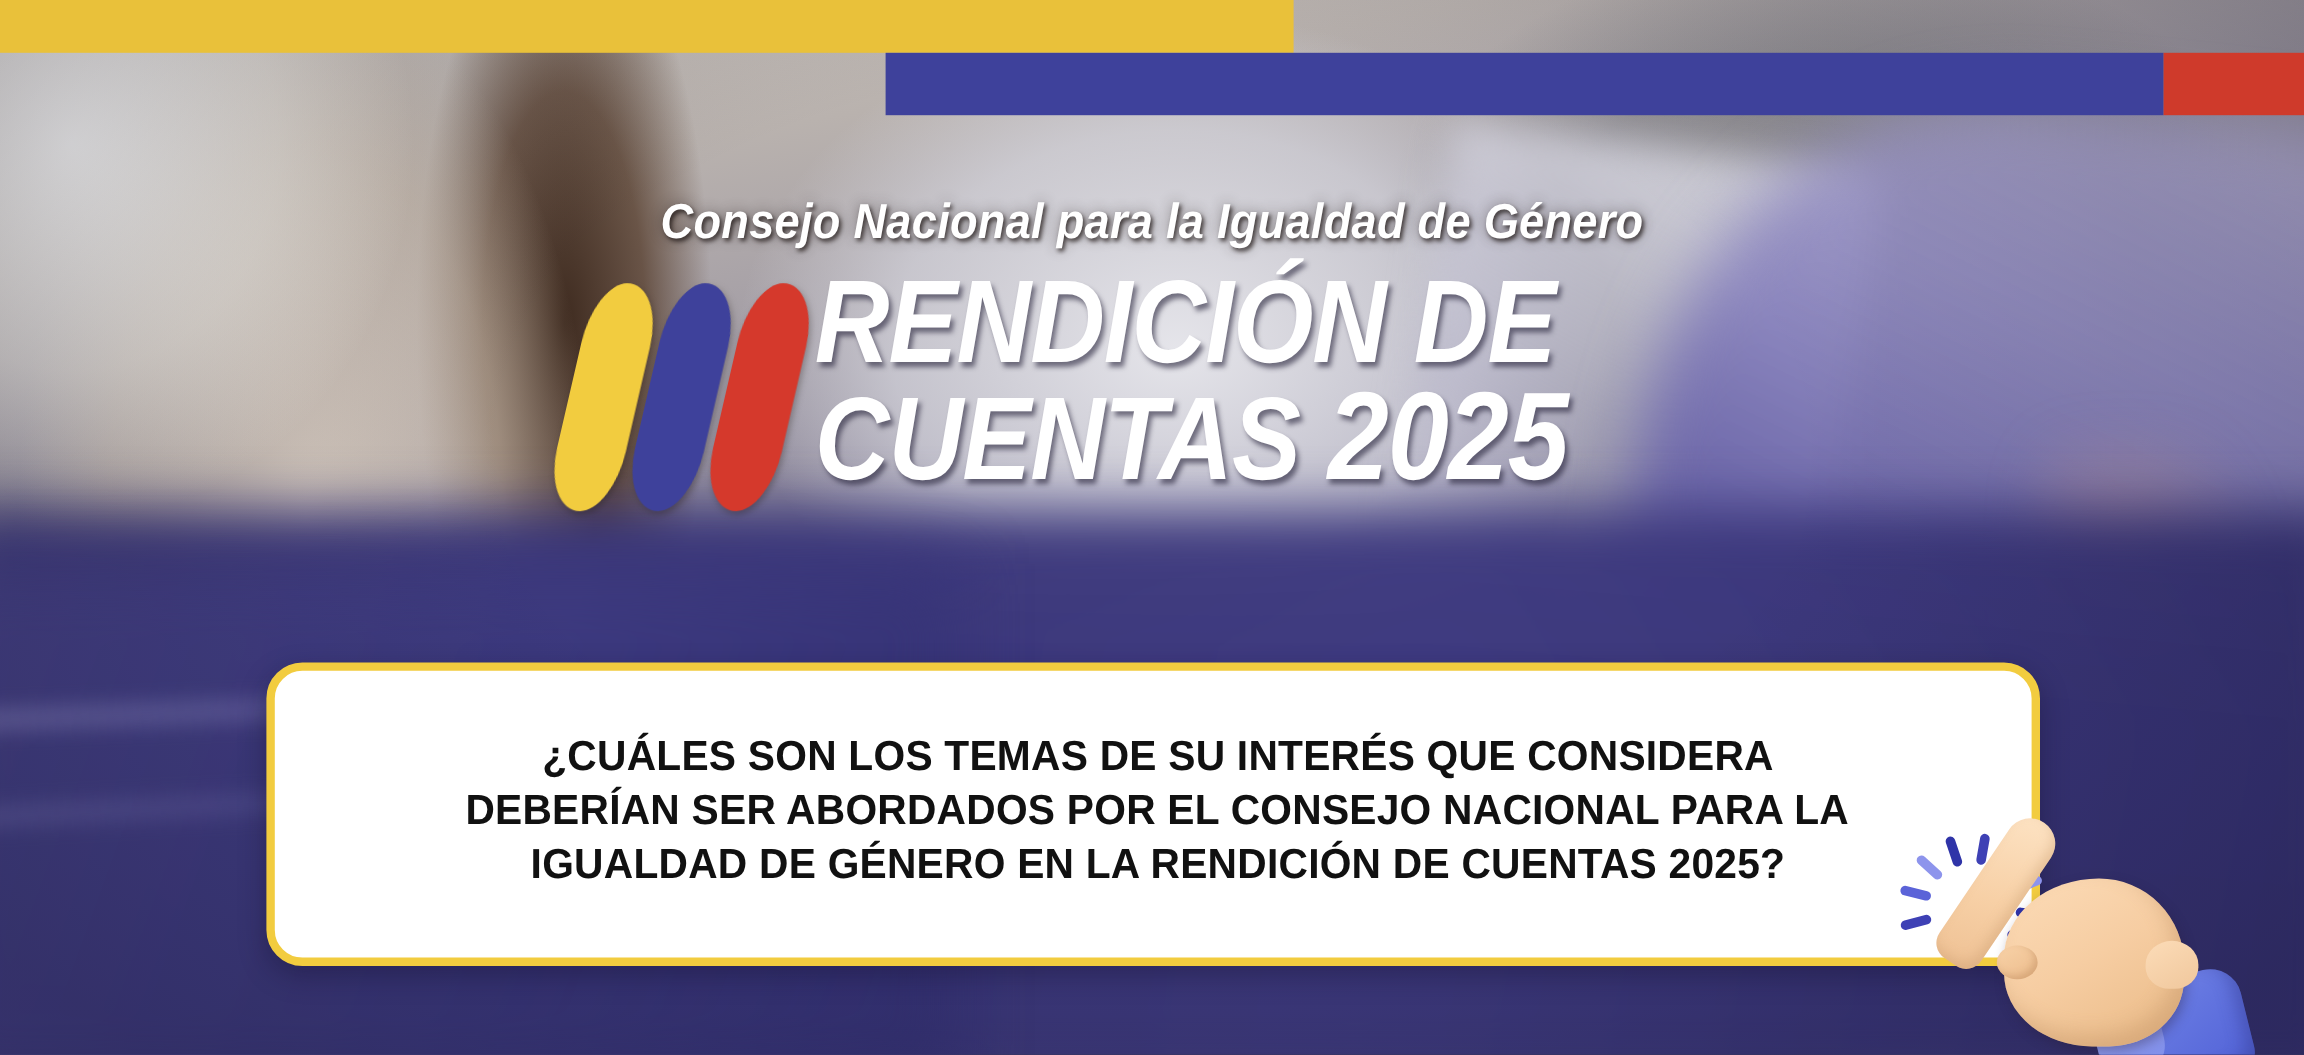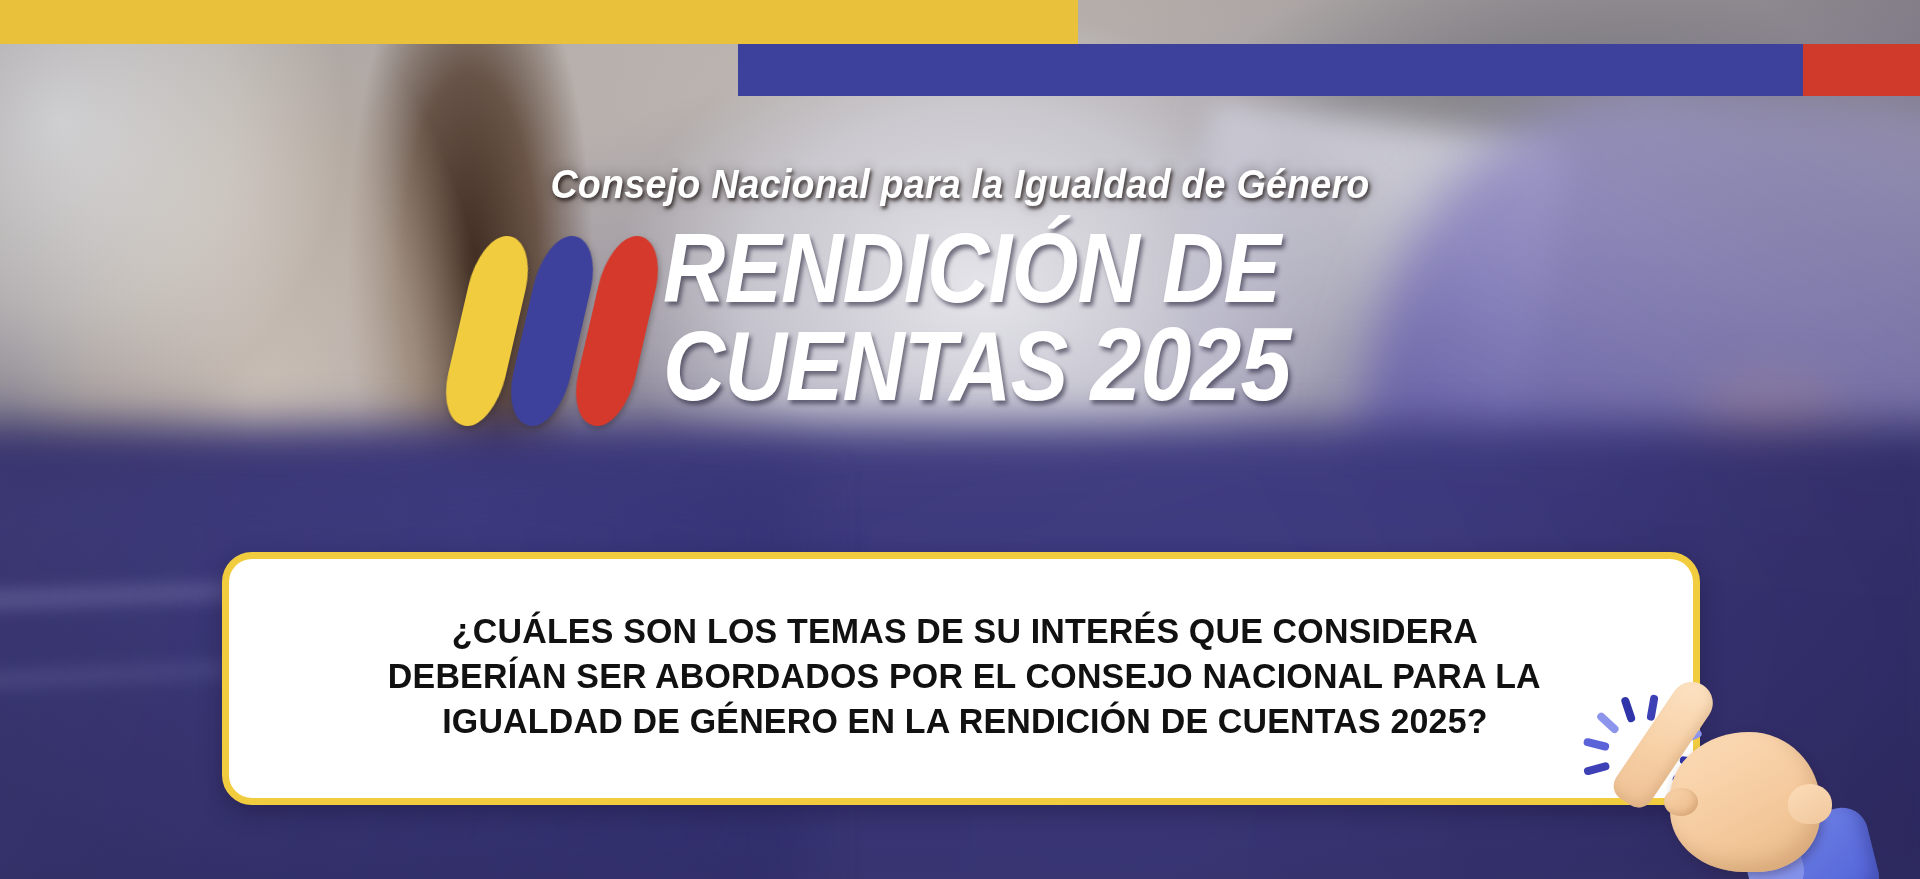--- a/index.html
+++ b/index.html
@@ -95,21 +95,21 @@
     font-family:"Liberation Sans", sans-serif;
     font-weight:700; font-style:italic;
     font-size:41px; letter-spacing:.2px;
     color:#ffffff;
     transform:scaleX(.92);
     text-shadow:2px 3px 4px rgba(30,22,20,.75), 0 0 12px rgba(40,30,28,.45);
     white-space:nowrap;
   }
 
   .logo-block{
-    position:absolute; left:454px; top:228px;
+    position:absolute; left:470px; top:228px;
     display:flex; align-items:flex-start;
   }
 
   .flag-mark{
     position:relative; width:195px; height:190px; margin-top:8px; flex:none;
   }
   .stripe{
     position:absolute; top:0; width:58px; height:190px;
     transform:skewX(-13deg);
     border-radius:34px 34px 34px 34px / 70px 70px 70px 70px;

